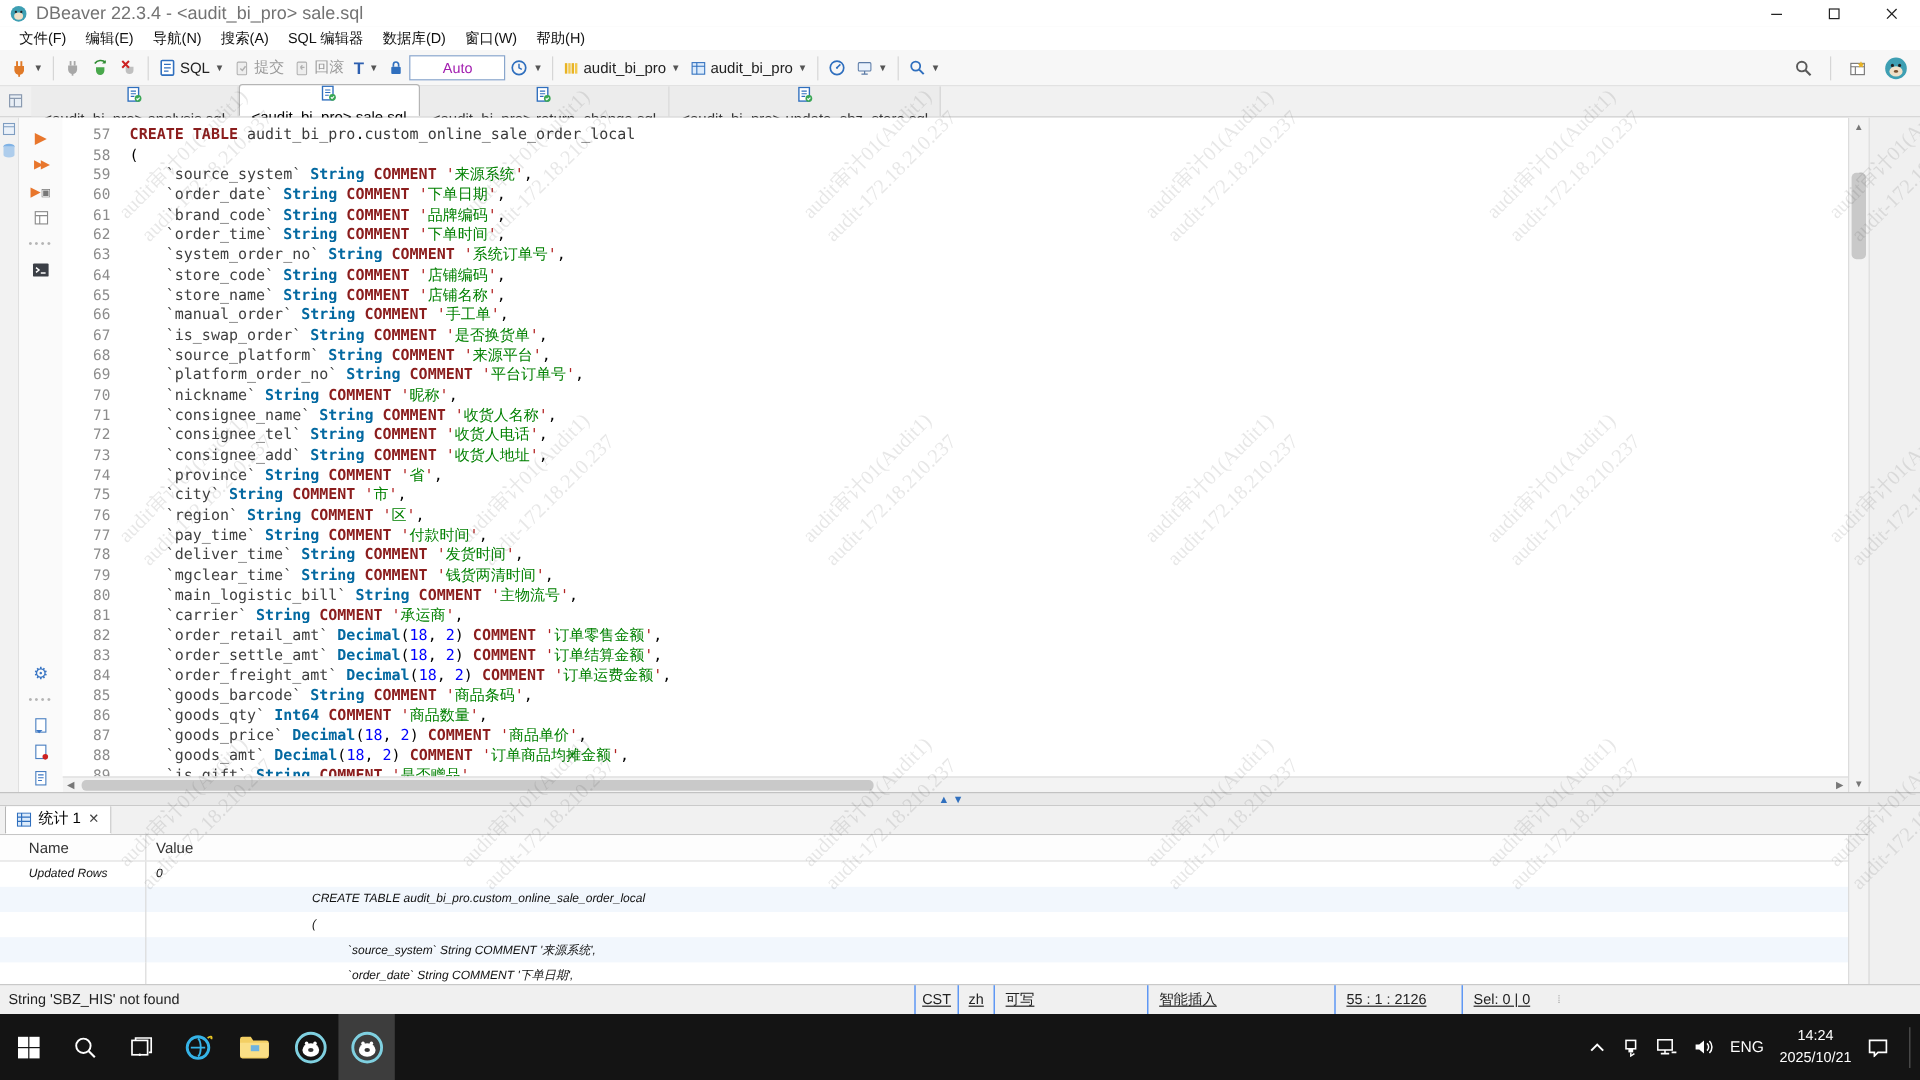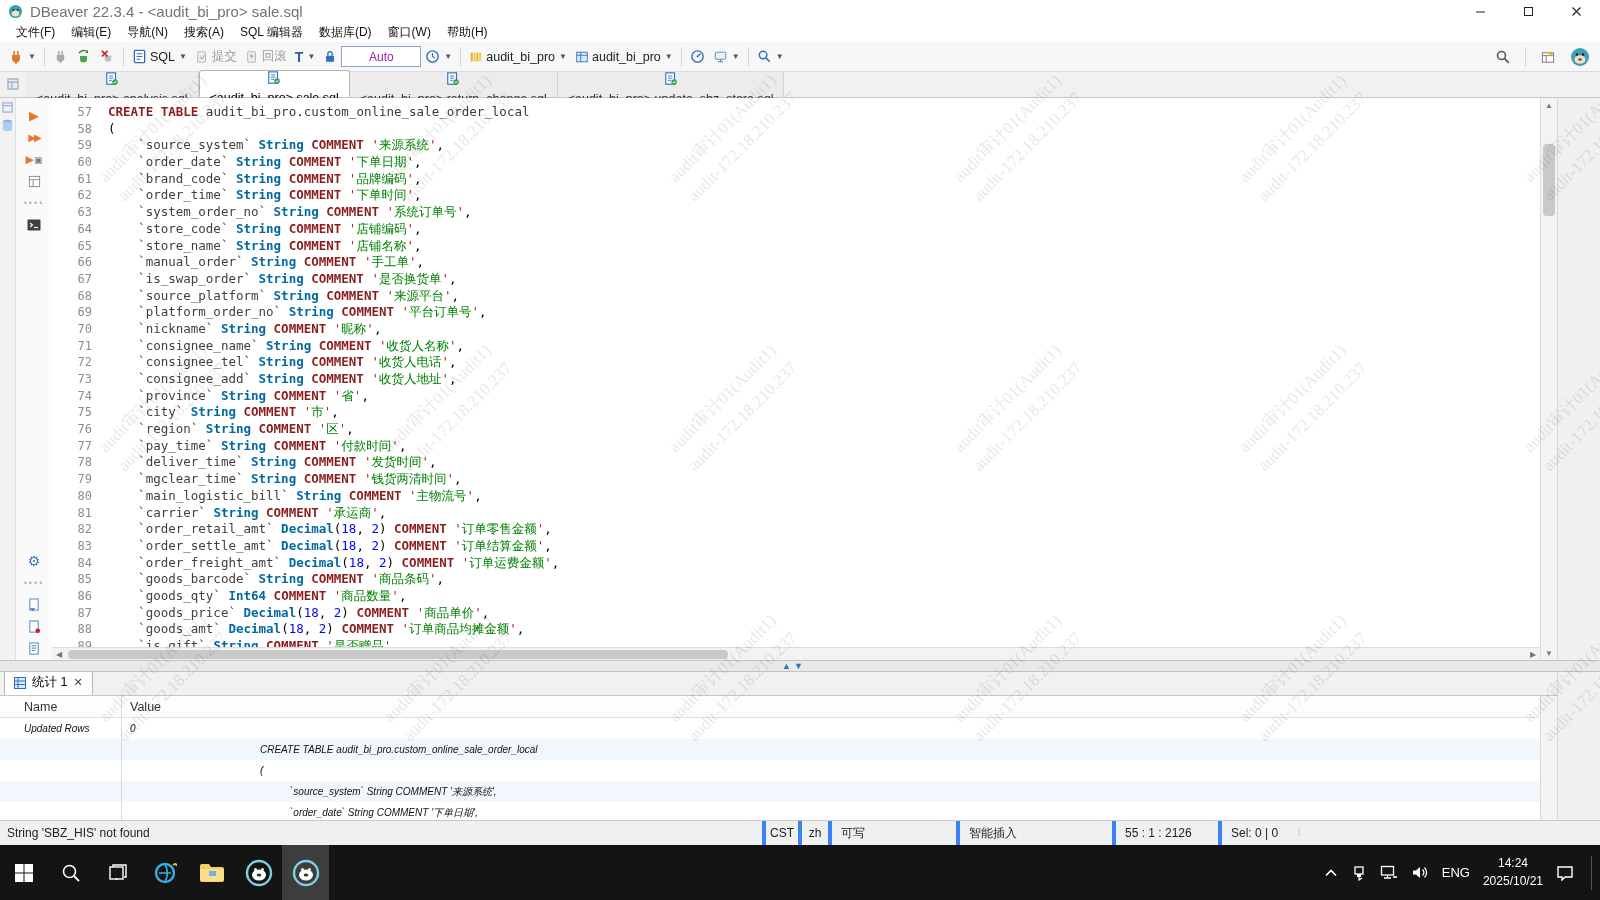--- a/index.html
+++ b/index.html
@@ -69,21 +69,21 @@
   .gvalue{flex:1;padding-left:8px;height:100%;display:flex;align-items:center;white-space:pre;}
   .rrow{height:21px;display:flex;font-size:10px;color:#111;align-items:flex-end;font-style:italic;}
   .rrow.alt{background:#f2f7fd;}
   .lvl1{padding-left:138px;}
   .lvl2{padding-left:168px;}
   .results-vscroll{position:absolute;right:43px;top:24px;bottom:0;width:17px;background:#f3f3f3;border-left:1px solid #dcdcdc;box-sizing:border-box;}
   .results-margin{position:absolute;right:0;top:0;bottom:0;width:43px;background:#f0f0f0;border-left:1px solid #d8d8d8;box-sizing:border-box;}
   
   .statusbar{position:absolute;top:820px;left:0;width:1600px;height:25px;background:#f0f0f0;border-top:1px solid #c9c9c9;display:flex;align-items:center;box-sizing:border-box;color:#222;}
   .smsg{width:762px;flex:none;padding-left:7px;box-sizing:border-box;}
-  .sseg{height:100%;display:flex;align-items:center;border-left:4px solid #3b82f6;box-sizing:border-box;}
+  .sseg{height:100%;display:flex;align-items:center;border-left:1px solid #3b82f6;box-sizing:border-box;text-decoration:underline;}
   .sseg.s0{width:36px;justify-content:center;}
   .sseg.s1{width:30px;justify-content:center;}
   .sseg.s2{width:128px;padding-left:9px;}
   .sseg.s3{width:156px;padding-left:9px;}
   .sseg.s4{width:106px;padding-left:9px;}
   .sseg.s5{width:72px;padding-left:9px;}
   .sgrip{color:#9a9a9a;font-size:9px;letter-spacing:1px;padding-left:8px;}
   
   .taskbar{position:absolute;top:845px;left:0;width:1600px;height:55px;background:#141414;display:flex;align-items:center;color:#fff;}
   .tb-app{width:47px;height:55px;display:flex;align-items:center;justify-content:center;}

